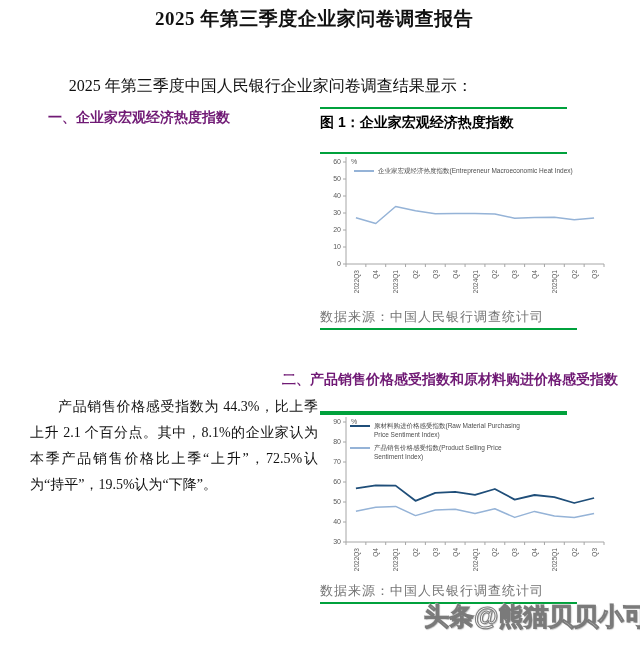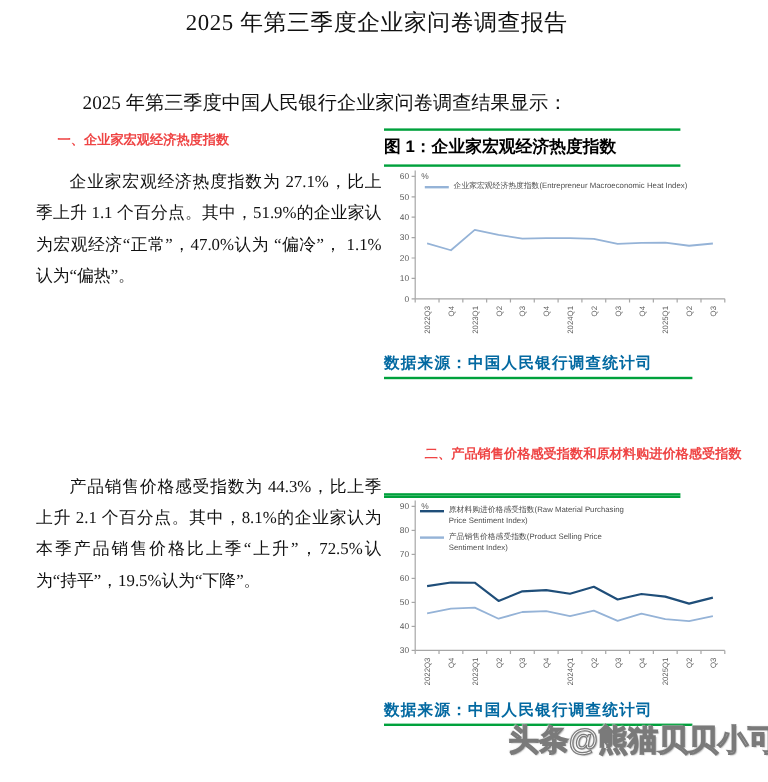--- a/index.html
+++ b/index.html
@@ -1,32 +1,32 @@
 <!DOCTYPE html>
 <html><head>
 <meta charset="utf-8">
 <style>
   html,body{margin:0;padding:0;background:#ffffff;}
   #page{position:relative;width:640px;height:652px;background:#fff;overflow:hidden;
         font-family:"Liberation Serif","DejaVu Serif",serif;color:#111;}
   .title{position:absolute;left:0;top:6px;width:628px;text-align:center;
-         font-size:19px;font-weight:normal;letter-spacing:.5px;}
+         font-size:19px;font-weight:bold;letter-spacing:.5px;}
   .intro{position:absolute;left:40px;top:76px;width:580px;font-size:16px;text-indent:1.8em;}
   .sec-head{position:absolute;font-family:"Liberation Sans","DejaVu Sans",sans-serif;
-            font-weight:bold;font-size:11px;color:#ef4444;}
+            font-weight:bold;font-size:14px;color:#701a75;}
   .para{position:absolute;left:30px;width:288px;font-size:14px;line-height:26px;
         text-indent:2em;text-align:justify;}
   .figpanel{position:absolute;left:320px;width:300px;}
   .grule{height:2px;background:#00A13C;width:247px;}
   .grule.under{width:257px;}
   .figcap{font-family:"Liberation Sans","DejaVu Sans",sans-serif;font-weight:bold;
-          font-size:14px;line-height:21px;padding:3px 0 4px 0;color:#000;}
+          font-size:14px;line-height:21px;padding:3px 0 19px 0;color:#000;}
   .chartbox{position:relative;}
-  .figsrc{font-family:"Liberation Sans","DejaVu Sans",sans-serif;font-weight:bold;
-          font-size:13px;letter-spacing:1px;padding:3px 0 2px 0;color:#0369a1;}
+  .figsrc{font-family:"Liberation Sans","DejaVu Sans",sans-serif;font-weight:normal;
+          font-size:13px;letter-spacing:1px;padding:3px 0 2px 0;color:#737373;}
   svg text{font-family:"Liberation Sans","DejaVu Sans",sans-serif;fill:#595959;}
   .legend{position:absolute;}
   .legend .entry{display:flex;align-items:flex-start;margin-bottom:4px;}
   .legend .sw{flex:0 0 20px;height:2px;margin:4px 4px 0 0;}
   .legend .lt{font-size:6.5px;line-height:9px;color:#4d4d4d;
               font-family:"Liberation Sans","DejaVu Sans",sans-serif;}
   #fig1-legend{left:34px;top:12px;}
   #fig1-legend .lt{white-space:nowrap;}
   #fig2-legend{left:30px;top:6px;}
   #fig2-legend .lt{width:150px;}
@@ -40,21 +40,20 @@
 <body>
 
 <div id="page">
 
   <div class="title">2025 年第三季度企业家问卷调查报告</div>
 
   <div class="intro">2025 年第三季度中国人民银行企业家问卷调查结果显示：</div>
 
   <div class="sec-head" style="left:48px;top:109px;">一、企业家宏观经济热度指数</div>
 
-  <div class="para" style="top:140px;">企业家宏观经济热度指数为 27.1%，比上季上升 1.1 个百分点。其中，51.9%的企业家认为宏观经济“正常”，47.0%认为 “偏冷”， 1.1%认为“偏热”。</div>
 
   <div class="figpanel" style="top:107px;">
     <div class="grule"></div>
     <div class="figcap">图 1：企业家宏观经济热度指数</div>
     <div class="grule"></div>
     <div class="chartbox">
       <svg id="fig1-chart" width="298" height="147">
           <line x1="26" y1="3" x2="26" y2="110" stroke="#A6A6A6" stroke-width="1"></line>
           <line x1="26" y1="110" x2="284" y2="110" stroke="#A6A6A6" stroke-width="1"></line>
           <line x1="23" y1="110" x2="26" y2="110" stroke="#A6A6A6" stroke-width="1"></line>

